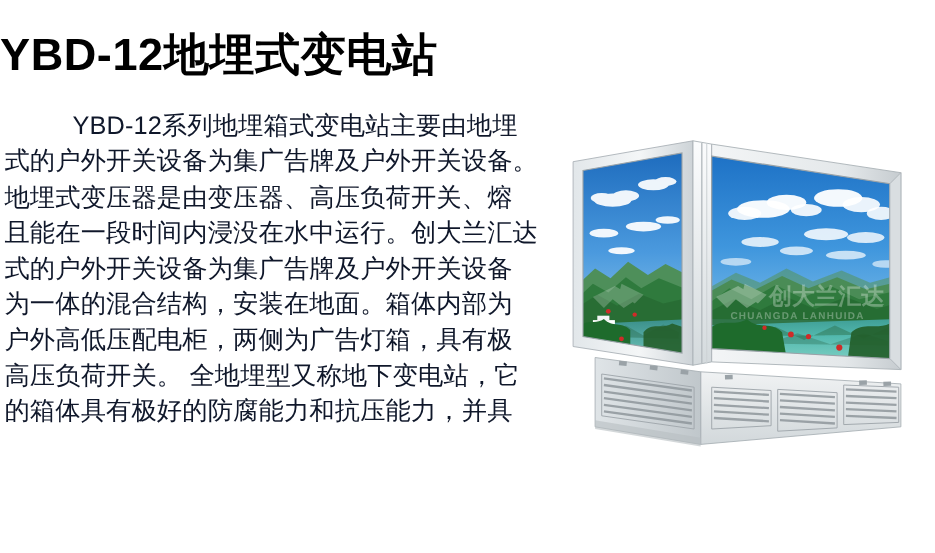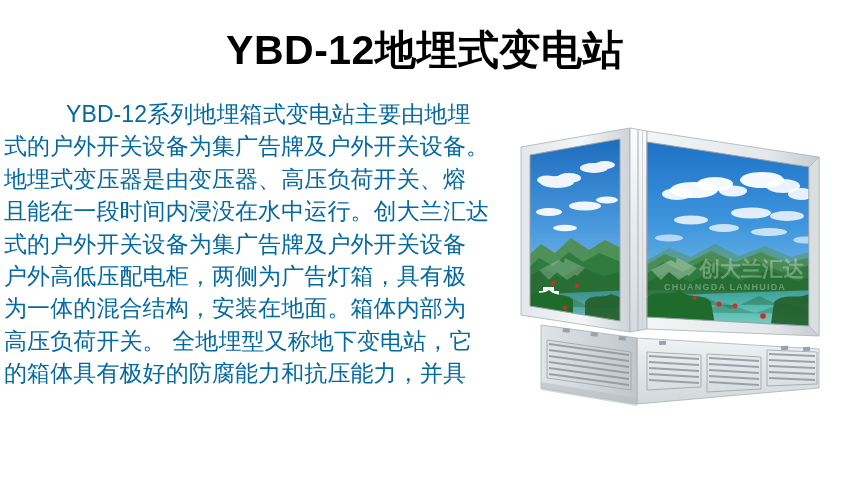--- a/index.html
+++ b/index.html
@@ -16,36 +16,36 @@
     overflow: hidden;
     font-family: "Liberation Sans", "DejaVu Sans", sans-serif;
   }
 
   
   #page-title {
     position: absolute;
     left: 0;
     top: 26px;
     width: 850px;
-    text-align: center;
+    text-align: left;
     font-size: 41px;
     line-height: 48px;
     font-weight: bold;
     color: #000000;
     letter-spacing: 0.5px;
     white-space: nowrap;
   }
 
   
   #body-copy {
     position: absolute;
     left: 4px;
     top: 98px;
     width: 512px;
-    color: #0369a1;
+    color: #0f172a;
     font-size: 23px;
     line-height: 32.4px;
     font-weight: 500;
     letter-spacing: 0.1px;
   }
   #body-copy .para {
     margin: 0;
     text-indent: 0;
   }
   #body-copy .line {
@@ -72,22 +72,22 @@
 
   <div id="page-title">YBD-12地埋式变电站</div>
 
   <div id="body-copy">
     <p class="para">
       <span class="line first">YBD-12系列地埋箱式变电站主要由地埋</span>
       <span class="line">式的户外开关设备为集广告牌及户外开关设备。</span>
       <span class="line">地埋式变压器是由变压器、高压负荷开关、熔</span>
       <span class="line">且能在一段时间内浸没在水中运行。创大兰汇达</span>
       <span class="line">式的户外开关设备为集广告牌及户外开关设备</span>
+      <span class="line">为一体的混合结构，安装在地面。箱体内部为</span>
       <span class="line">户外高低压配电柜，两侧为广告灯箱，具有极</span>
-      <span class="line">为一体的混合结构，安装在地面。箱体内部为</span>
       <span class="line">高压负荷开关。 全地埋型又称地下变电站，它</span>
       <span class="line">的箱体具有极好的防腐能力和抗压能力，并具</span>
     </p>
   </div>
 
   <div id="product-figure">
     <svg class="prod-svg" viewBox="0 0 320 320" xmlns="http://www.w3.org/2000/svg">
       <defs>
 
         <linearGradient id="skyR" x1="0" y1="0" x2="0" y2="1">

